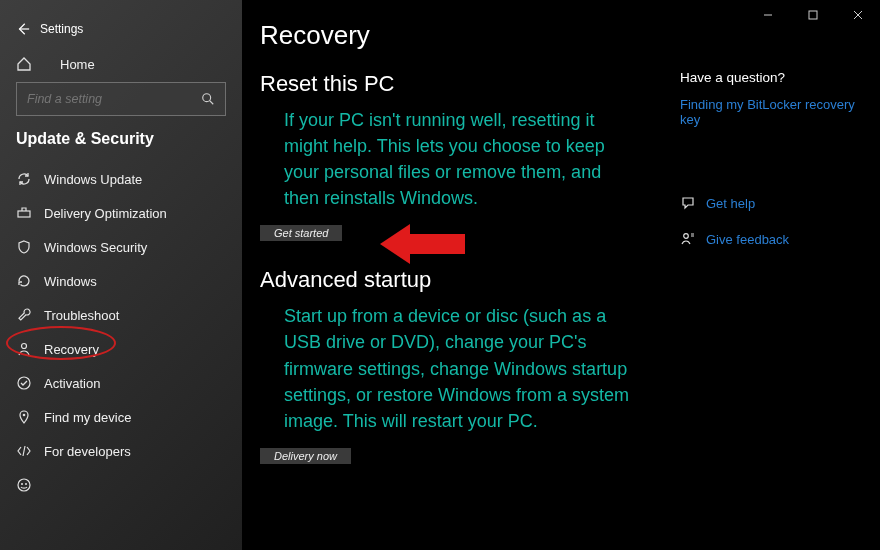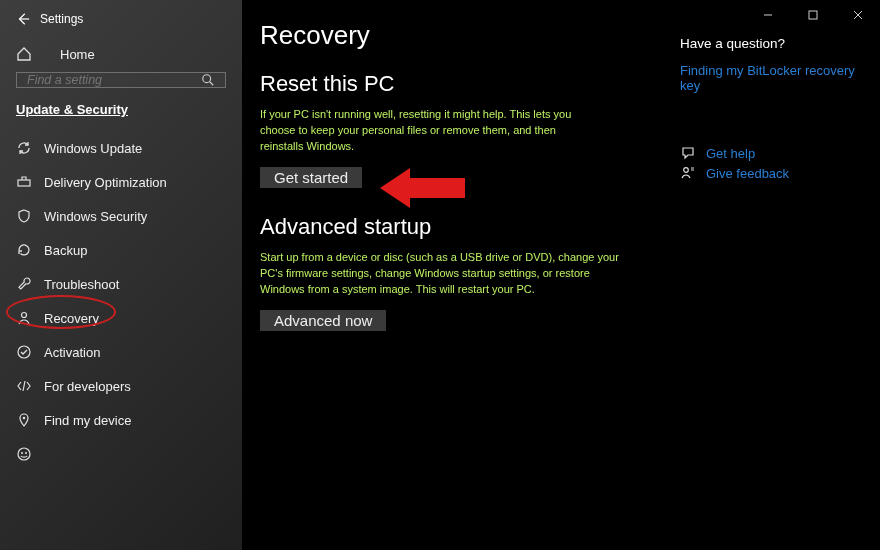--- a/index.html
+++ b/index.html
@@ -1,46 +1,46 @@
 <!DOCTYPE html>
 <html><head>
 <meta charset="utf-8">
 <style>
   * { margin:0; padding:0; box-sizing:border-box; font-family:"Segoe UI",Arial,sans-serif; }
   body { width:880px; height:550px; background:#000; color:#fff; overflow:hidden; display:flex; }
-  .sidebar { width:242px; height:100%; background:linear-gradient(135deg,#3e3e3e 0%,#2c2c2c 60%,#202020 100%); position:relative; padding-top:6px; }
+  .sidebar { width:242px; height:100%; background:linear-gradient(135deg,#3e3e3e 0%,#2c2c2c 60%,#202020 100%); position:relative; padding-top:16px; }
   .sb-top { display:flex; align-items:center; gap:10px; padding:6px 16px 10px 16px; }
   .back-icon { width:14px; height:14px; display:flex; align-items:center; justify-content:center; color:#fff; cursor:pointer; }
   .sb-title { font-size:12px; color:#fff; }
   .home-row { display:flex; align-items:center; gap:28px; padding:10px 16px; cursor:pointer; }
   .home-row .ico { width:16px; height:16px; color:#e0e0e0; }
   .home-row span.lbl { font-size:13px; color:#f0f0f0; }
   .search-wrap { padding:0 16px 14px 16px; }
-  .search { width:100%; height:16px; background:rgba(60,60,60,0.7); border:1px solid #6f6f6f; display:flex; align-items:center; padding:0 10px; justify-content:space-between; }
+  .search { width:100%; height:34px; background:rgba(60,60,60,0.7); border:1px solid #6f6f6f; display:flex; align-items:center; padding:0 10px; justify-content:space-between; }
   .search input { background:transparent; border:none; color:#bdbdbd; font-size:12.5px; outline:none; width:170px; font-style:italic; }
   .search .mag { color:#d0d0d0; width:14px; height:14px; }
-  .cat-title { padding:0 16px 10px 16px; font-size:13px; font-weight:600; color:#fff;text-decoration:underline; }
+  .cat-title { padding:0 16px 10px 16px; font-size:16px; font-weight:600; color:#fff; }
   .nav { list-style:none; padding-top:4px; }
   .nav li { display:flex; align-items:center; gap:12px; padding:9px 16px; cursor:pointer; font-size:13px; color:#f0f0f0; position:relative; }
   .nav li .ico { width:16px; height:16px; display:flex; align-items:center; justify-content:center; color:#e0e0e0; flex-shrink:0; }
   .circle-mark { position:absolute; left:6px; top:-6px; width:110px; height:34px; border:2.5px solid #c82020; border-radius:50%; pointer-events:none; }
   .main { flex:1; height:100%; background:#000; display:flex; overflow:hidden; }
   .content { flex:1; padding:20px 12px 0 18px; overflow:hidden; }
   .page-title { font-size:26px; font-weight:300; margin-bottom:20px; }
   .section h2 { font-size:22px; font-weight:400; margin-bottom:10px; }
-  .section p { font-size:11px; color:#bef264; line-height:1.45; max-width:330px; margin-bottom:12px; }
+  .section p { font-size:18px; color:#14b8a6; line-height:1.45; max-width:330px; margin-bottom:12px;margin-left:24px; }
   .section { margin-bottom:26px; position:relative; }
-  .btn { background:#3a3a3a; border:none; color:#eee; font-size:15px; padding:2px 14px; cursor:pointer; }
+  .btn { background:#3a3a3a; border:none; color:#eee; font-size:11px; padding:2px 14px; cursor:pointer;font-style:italic; }
   .btn.disabled { color:#7a7a7a; cursor:default; }
   .link { color:#2a7fd4; font-size:13px; cursor:pointer; display:inline-block; }
   .arrow { position:absolute; left:120px; top:-4px; pointer-events:none; }
-  .rightcol { width:200px; padding:36px 16px 0 0; }
+  .rightcol { width:200px; padding:70px 16px 0 0; }
   .rc-title { font-size:13.5px; color:#fff; margin-bottom:12px; }
   .rc-link { display:block; font-size:13px; color:#2a7fd4; margin-bottom:8px; cursor:pointer; }
-  .rc-row { display:flex; align-items:center; gap:10px; margin-top:4px; }
+  .rc-row { display:flex; align-items:center; gap:10px; margin-top:20px; }
   .rc-row .ico { width:16px; height:16px; color:#ddd; }
   .rc-sep { height:40px; }
   .winctrl { position:absolute; top:0; right:0; display:flex; }
   .winctrl div { width:45px; height:30px; display:flex; align-items:center; justify-content:center; color:#ccc; cursor:pointer; }
   svg { display:block; }
 </style>
 </head>
 <body>
 
 <div class="sidebar">
@@ -104,21 +104,21 @@
         </span>
       <span>Windows Security</span>
     </li>
     <li>
       <span class="ico">
           <svg width="16" height="16" viewBox="0 0 16 16">
             <path d="M3 8a5 5 0 1 1 1.5 3.5" fill="none" stroke="#e0e0e0" stroke-width="1.3"></path>
             <path d="M3 12v-3h3" fill="none" stroke="#e0e0e0" stroke-width="1.3"></path>
           </svg>
         </span>
-      <span>Backup</span>
+      <span>Windows</span>
     </li>
     <li>
       <span class="ico">
           <svg width="16" height="16" viewBox="0 0 16 16">
             <path d="M11 2a3 3 0 0 0-2.8 4L3 11.2 4.8 13 10 7.8A3 3 0 1 0 11 2Z" fill="none" stroke="#e0e0e0" stroke-width="1.2"></path>
           </svg>
         </span>
       <span>Troubleshoot</span>
     </li>
     <li>
@@ -136,33 +136,33 @@
           <svg width="16" height="16" viewBox="0 0 16 16">
             <circle cx="8" cy="8" r="6" fill="none" stroke="#e0e0e0" stroke-width="1.2"></circle>
             <path d="M5 8l2 2 4-4" fill="none" stroke="#e0e0e0" stroke-width="1.3"></path>
           </svg>
         </span>
       <span>Activation</span>
     </li>
     <li>
       <span class="ico">
           <svg width="16" height="16" viewBox="0 0 16 16">
-            <path d="M5 4 2 8l3 4M11 4l3 4-3 4M9 3 7 13" fill="none" stroke="#e0e0e0" stroke-width="1.2"></path>
-          </svg>
-        </span>
-      <span>For developers</span>
-    </li>
-    <li>
-      <span class="ico">
-          <svg width="16" height="16" viewBox="0 0 16 16">
             <path d="M8 2a4 4 0 0 1 4 4c0 3-4 8-4 8S4 9 4 6a4 4 0 0 1 4-4Z" fill="none" stroke="#e0e0e0" stroke-width="1.2"></path>
             <circle cx="8" cy="6" r="1.3" fill="#e0e0e0"></circle>
           </svg>
         </span>
       <span>Find my device</span>
+    </li>
+    <li>
+      <span class="ico">
+          <svg width="16" height="16" viewBox="0 0 16 16">
+            <path d="M5 4 2 8l3 4M11 4l3 4-3 4M9 3 7 13" fill="none" stroke="#e0e0e0" stroke-width="1.2"></path>
+          </svg>
+        </span>
+      <span>For developers</span>
     </li>
     <li>
       <span class="ico">
           <svg width="16" height="16" viewBox="0 0 16 16">
             <circle cx="8" cy="8" r="6" fill="none" stroke="#e0e0e0" stroke-width="1.2"></circle>
             <circle cx="6" cy="7" r="1" fill="#e0e0e0"></circle>
             <circle cx="10" cy="7" r="1" fill="#e0e0e0"></circle>
             <path d="M5 10c1 1.5 5 1.5 6 0" fill="none" stroke="#e0e0e0" stroke-width="1.2"></path>
           </svg>
         </span>
@@ -184,21 +184,21 @@
               <polygon points="0,25 30,5 30,15 85,15 85,35 30,35 30,45" fill="#e01b1b"></polygon>
             </svg>
         </div>
       </div>
     </div>
 
 
     <div class="section">
       <h2>Advanced startup</h2>
       <p style="max-width:360px">Start up from a device or disc (such as a USB drive or DVD), change your PC's firmware settings, change Windows startup settings, or restore Windows from a system image. This will restart your PC.</p>
-      <button class="btn">Advanced now</button>
+      <button class="btn">Delivery now</button>
     </div>
 
   </div>
 
   <div class="rightcol">
     <div class="rc-title">Have a question?</div>
     <span class="rc-link">Finding my BitLocker recovery key</span>
     <div class="rc-sep"></div>
     <div class="rc-row">
       <span class="ico">

